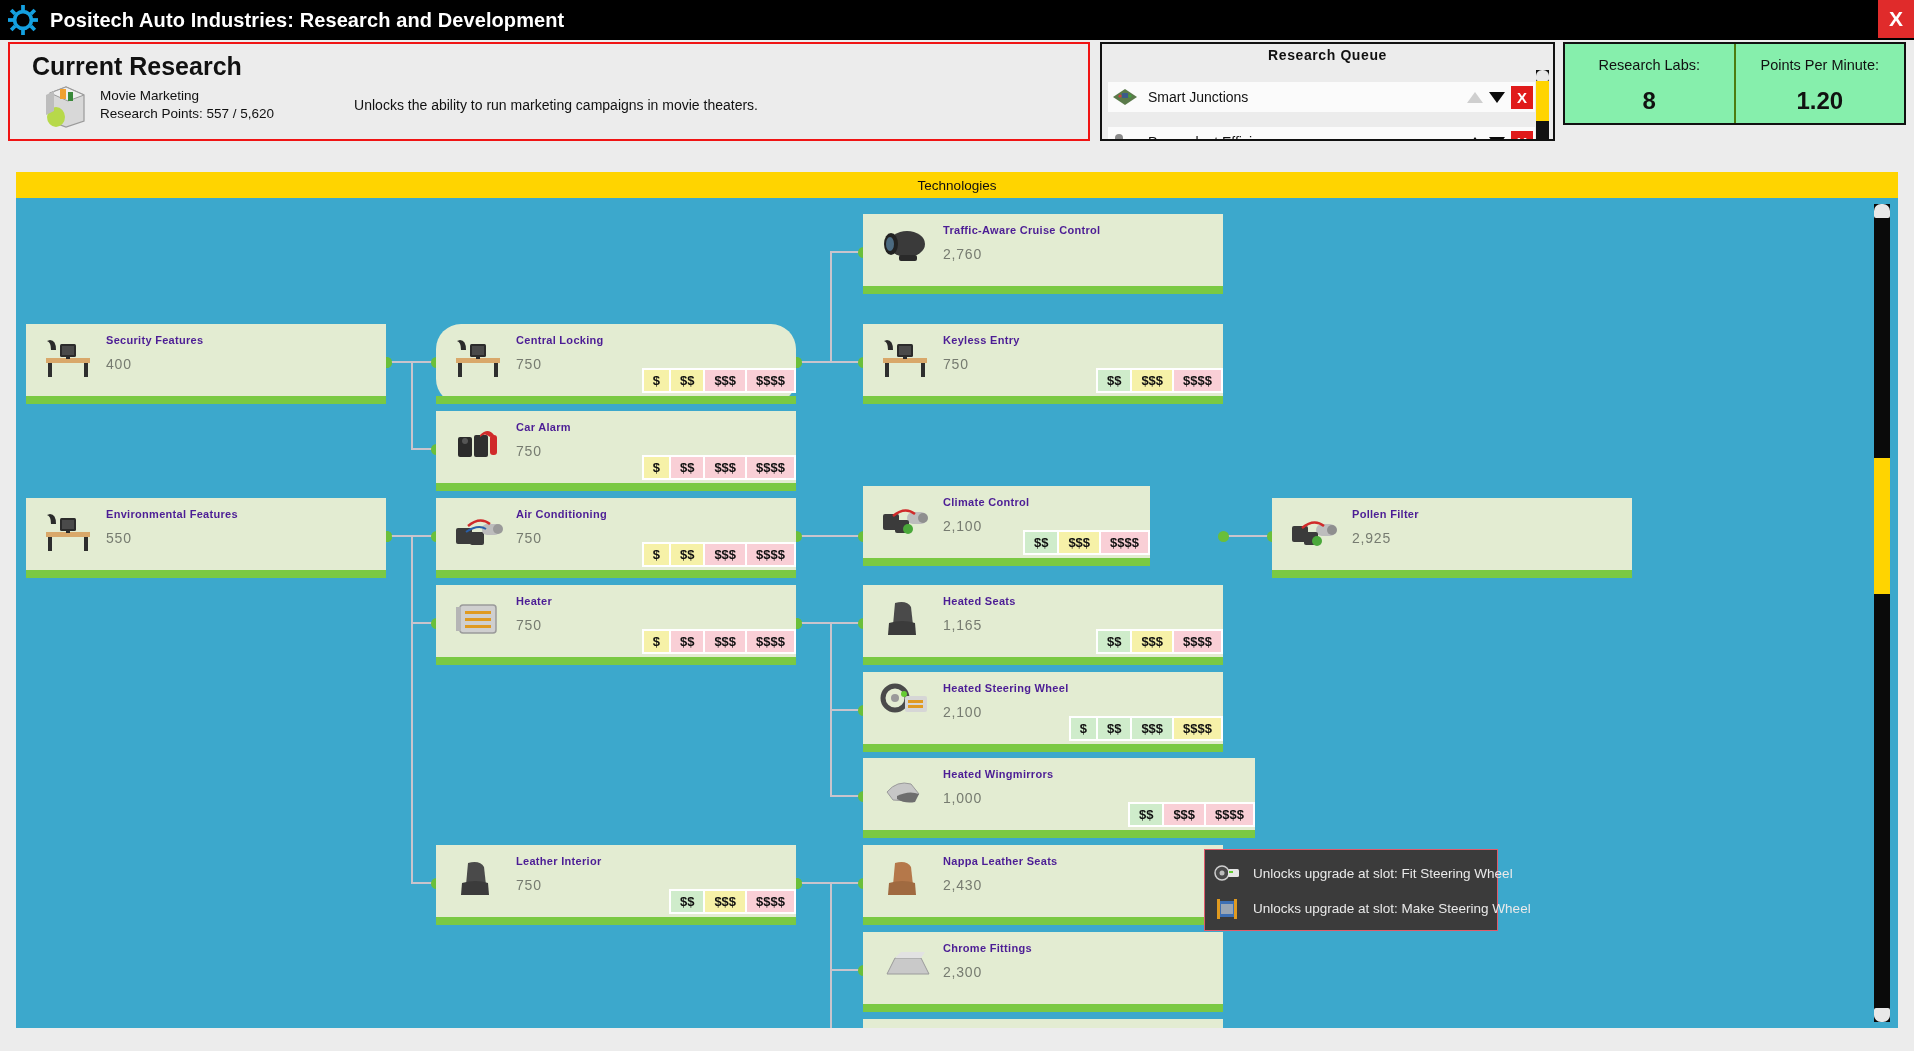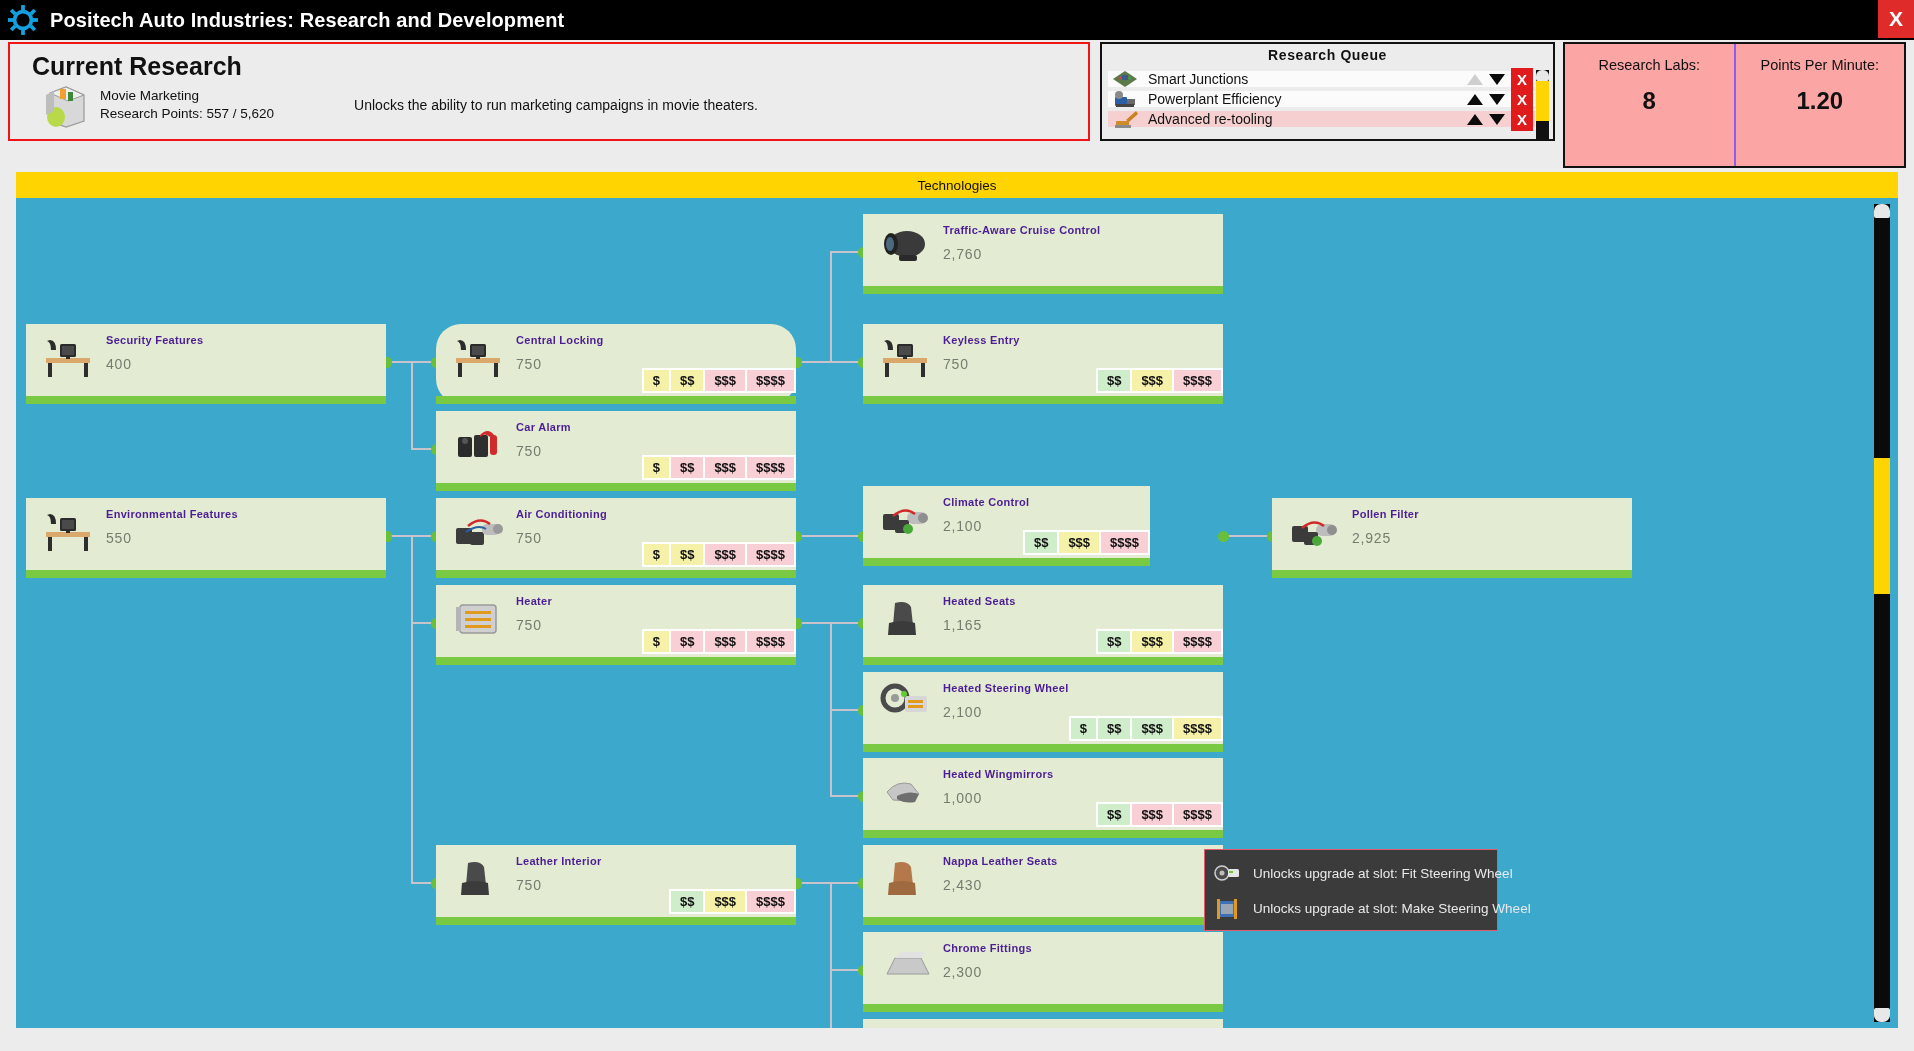--- a/index.html
+++ b/index.html
@@ -40,21 +40,21 @@
   .cr-desc { font-size:14px; color:#111; margin-left:80px; white-space:nowrap; }
 
   
   .queue {
     position:absolute; left:1100px; top:42px; width:455px; height:99px;
     background:#ececec; border:2px solid #111; overflow:hidden;
   }
   .queue-title { text-align:center; font-size:14px; font-weight:bold; color:#111; padding:3px 0 4px; letter-spacing:0.6px; }
   .q-list { position:relative; }
   .q-row {
-    display:flex; align-items:center; height:16px; margin:4px 4px 2px 6px;
+    display:flex; align-items:center; height:30px; margin:15px 4px 2px 6px;
     background:#fbfbfb; padding-left:4px; width:calc(100% - 24px);
   }
   .q-row.highlight { background:#f6d0d0; }
   .q-icon { width:26px; height:22px; flex:0 0 auto; }
   .q-label { flex:1 1 auto; font-size:14px; color:#111; margin-left:10px; white-space:nowrap; }
   .q-btn { width:22px; height:24px; display:flex; align-items:center; justify-content:center; cursor:pointer; flex:0 0 auto; }
   .tri-up, .tri-down { width:0; height:0; border-left:8px solid transparent; border-right:8px solid transparent; }
   .tri-up { border-bottom:11px solid #0b0b0b; }
   .tri-down { border-top:11px solid #0b0b0b; }
   .tri-up.disabled { border-bottom-color:#cfcfcf; }
@@ -64,25 +64,25 @@
     margin-left:3px; margin-right:2px; cursor:pointer; flex:0 0 auto;
   }
   .q-scroll {
     position:absolute; right:4px; top:26px; width:13px; height:70px; background:#111;
   }
   .q-scroll .cap { width:13px; height:11px; background:#e8e8e8; border-radius:6px 6px 2px 2px; }
   .q-scroll .thumb { width:13px; height:40px; background:#ffd400; }
 
   
   .stats {
-    position:absolute; left:1563px; top:42px; width:343px; height:126px;
-    background:#fca5a5; border:2px solid #111; display:flex;
+    position:absolute; left:1563px; top:42px; width:343px; height:83px;
+    background:#86efac; border:2px solid #111; display:flex;
   }
   .stat { flex:1 1 0; display:flex; flex-direction:column; align-items:center; justify-content:flex-start; padding-top:13px; }
-  .stat + .stat { border-left:2px solid #8b5cf6; }
+  .stat + .stat { border-left:2px solid #4d7c0f; }
   .stat-label { font-size:14.5px; color:#111; }
   .stat-value { font-size:24px; font-weight:bold; color:#111; margin-top:14px; }
 
   
   .tabs { position:absolute; left:16px; top:172px; width:1882px; height:26px; display:flex; }
   .tab { height:26px; display:flex; align-items:center; justify-content:center; font-size:13.5px; cursor:pointer; }
   .tab.inactive { background:#363636; color:#e8e8e8; flex:0 0 941px; }
   .tab.active { background:#ffd400; color:#111; flex:1 1 auto; }
 
   
@@ -506,21 +506,21 @@
           <div class="n-name">Heated Steering Wheel</div>
           <div class="n-cost">2,100</div>
           <div class="prices">
             <span class="ptag green">$</span>
             <span class="ptag green">$$</span>
             <span class="ptag green">$$$</span>
             <span class="ptag yellow">$$$$</span>
           </div>
           <div class="bar"></div>
         </div>
-        <div class="node" style="left: 847px; top: 560px; width: 360px; height: 80px;">
+        <div class="node" style="left: 847px; top: 560px; width: 392px; height: 80px;">
           <svg class="n-icon" viewBox="0 0 56 46">
             <path d="M10 26 q10-12 24-8 l8 10 q-12 8 -26 6 Z" fill="#c6c6c6" stroke="#9a9a9a" stroke-width="1"></path>
             <path d="M20 30 q12-6 22-2 l-4 8 q-10 2 -18 -3 Z" fill="#6e6e6e"></path>
           </svg>
           <div class="n-name">Heated Wingmirrors</div>
           <div class="n-cost">1,000</div>
           <div class="prices">
             <span class="ptag green">$$</span>
             <span class="ptag pink">$$$</span>
             <span class="ptag pink">$$$$</span>

